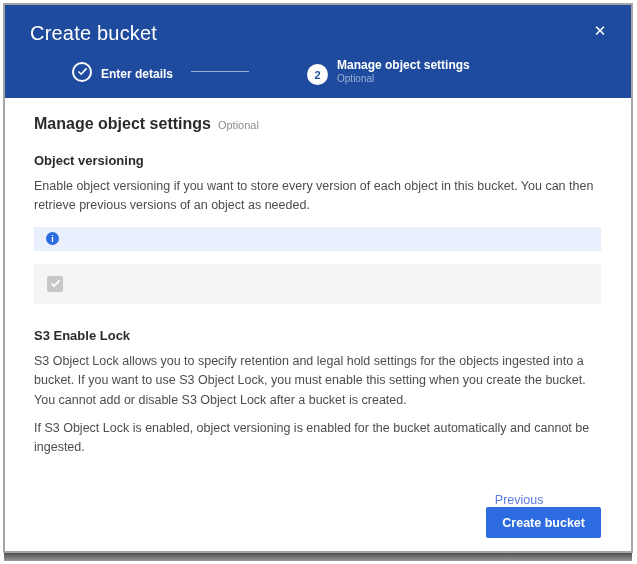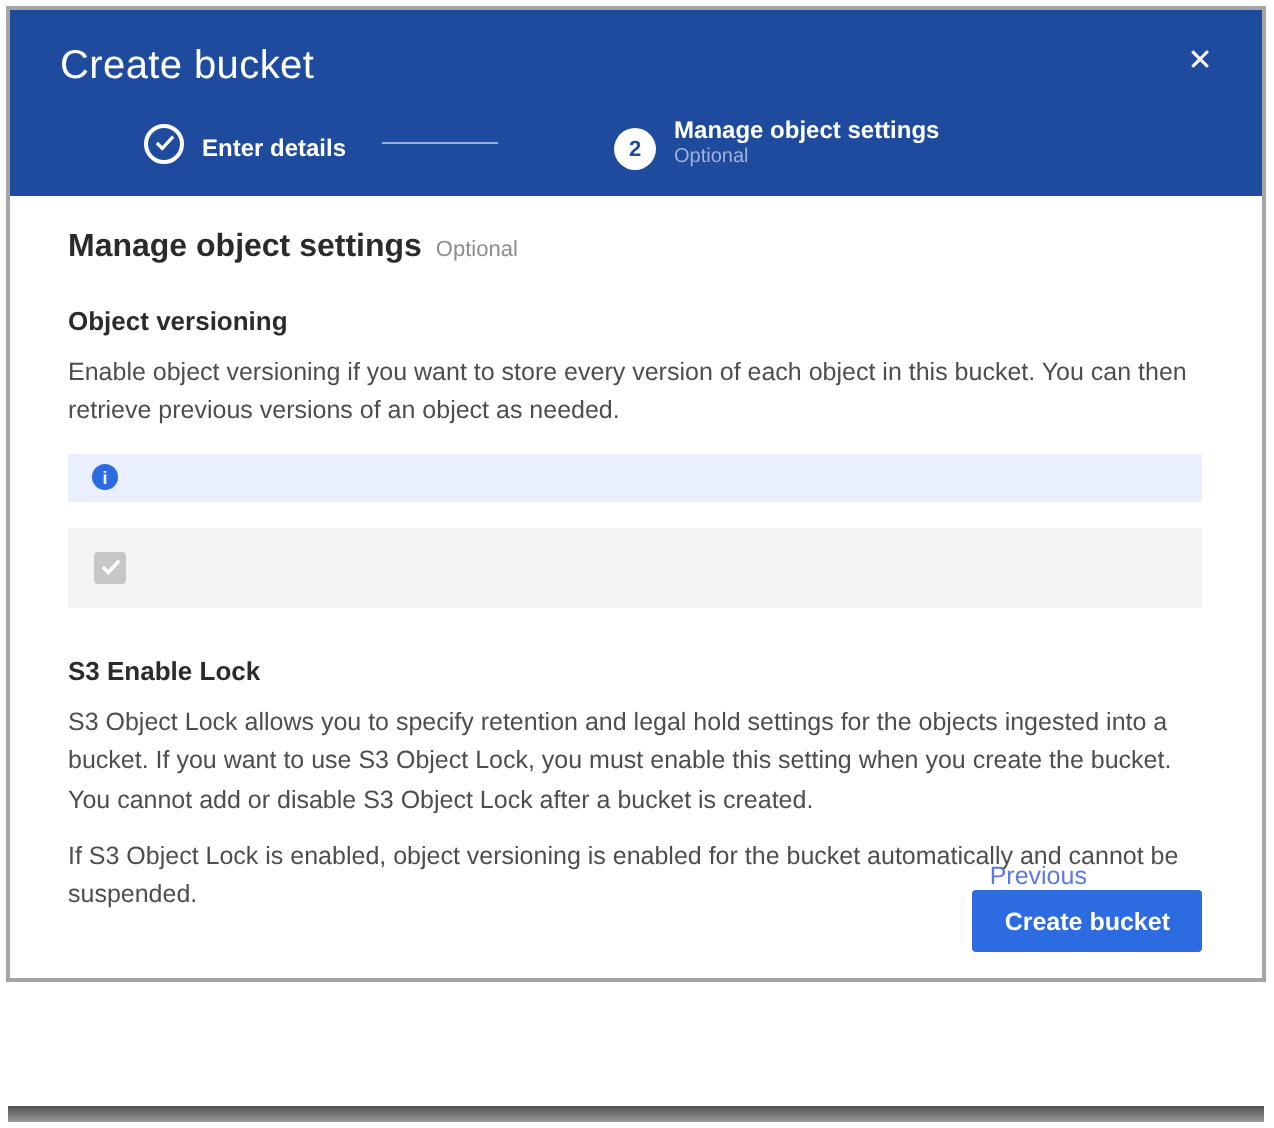--- a/index.html
+++ b/index.html
@@ -8,21 +8,21 @@
     --link-blue:#5b79e4;
     --info-banner-bg:#e9effc;
     --row-bg:#f4f4f4;
   }
   *{margin:0;padding:0;box-sizing:border-box;}
   html,body{width:637px;height:564px;background:#fff;overflow:hidden;
     font-family:"Liberation Sans", sans-serif;}
   .screen{position:relative;width:637px;height:564px;background:#fff;}
 
   
-  .window{position:absolute;top:3px;left:3px;right:4px;height:488px;
+  .window{position:absolute;top:3px;left:3px;right:4px;height:550px;
     border:2px solid #a5a5a5;background:#fff;overflow:hidden;}
   .window-shadow{position:absolute;top:553px;left:4px;right:5px;height:8px;
     background:linear-gradient(to bottom,#4f4f4f,#9a9a9a);}
 
   
   .modal-header{position:relative;height:93px;background:var(--header-blue);
     padding:17px 24px 0 25px;color:#fff;}
   .modal-title{font-size:20px;font-weight:400;letter-spacing:.2px;}
   .close-btn{position:absolute;top:14px;right:20px;width:22px;height:22px;
     display:flex;align-items:center;justify-content:center;cursor:pointer;
@@ -128,21 +128,21 @@
       <div class="checkbox-row disabled">
         <span class="checkbox is-disabled">
           <svg class="check" width="11" height="9" viewBox="0 0 12 10">
             <polyline points="1.5,5 4.5,8 10.5,1.5" fill="none" stroke="#ffffff" stroke-width="2"></polyline>
           </svg>
         </span>
       </div>
 
       <div class="section-title s3">S3 Enable Lock</div>
       <p class="section-desc">S3 Object Lock allows you to specify retention and legal hold settings for the objects ingested into a bucket. If you want to use S3 Object Lock, you must enable this setting when you create the bucket. You cannot add or disable S3 Object Lock after a bucket is created.</p>
-      <p class="section-desc">If S3 Object Lock is enabled, object versioning is enabled for the bucket automatically and cannot be suspended.</p>
+      <p class="section-desc">If S3 Object Lock is enabled, object versioning is enabled for the bucket automatically and cannot be ingested.</p>
 
     </div>
 
     <div class="modal-footer">
       <button class="link-previous">Previous</button>
       <button class="btn-create">Create bucket</button>
     </div>
 
   </div>
   <div class="window-shadow"></div>

